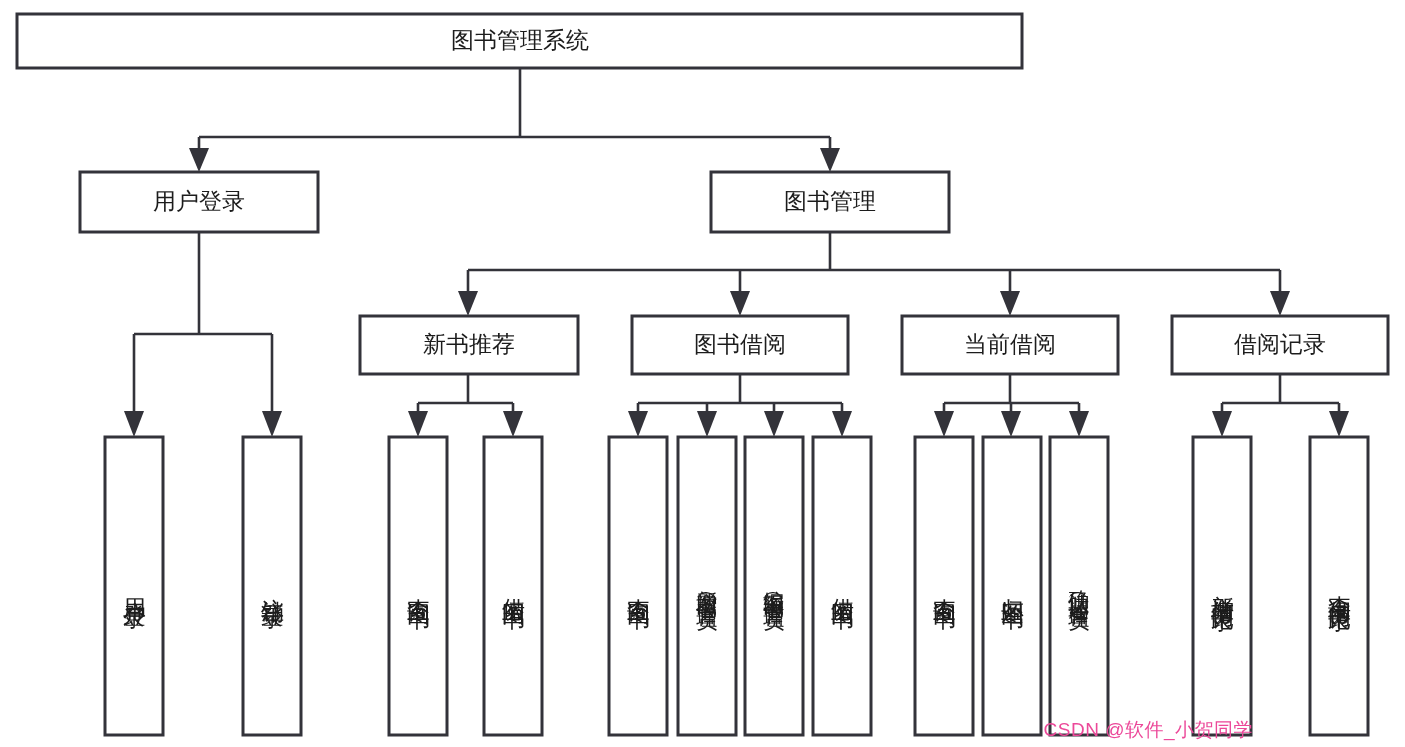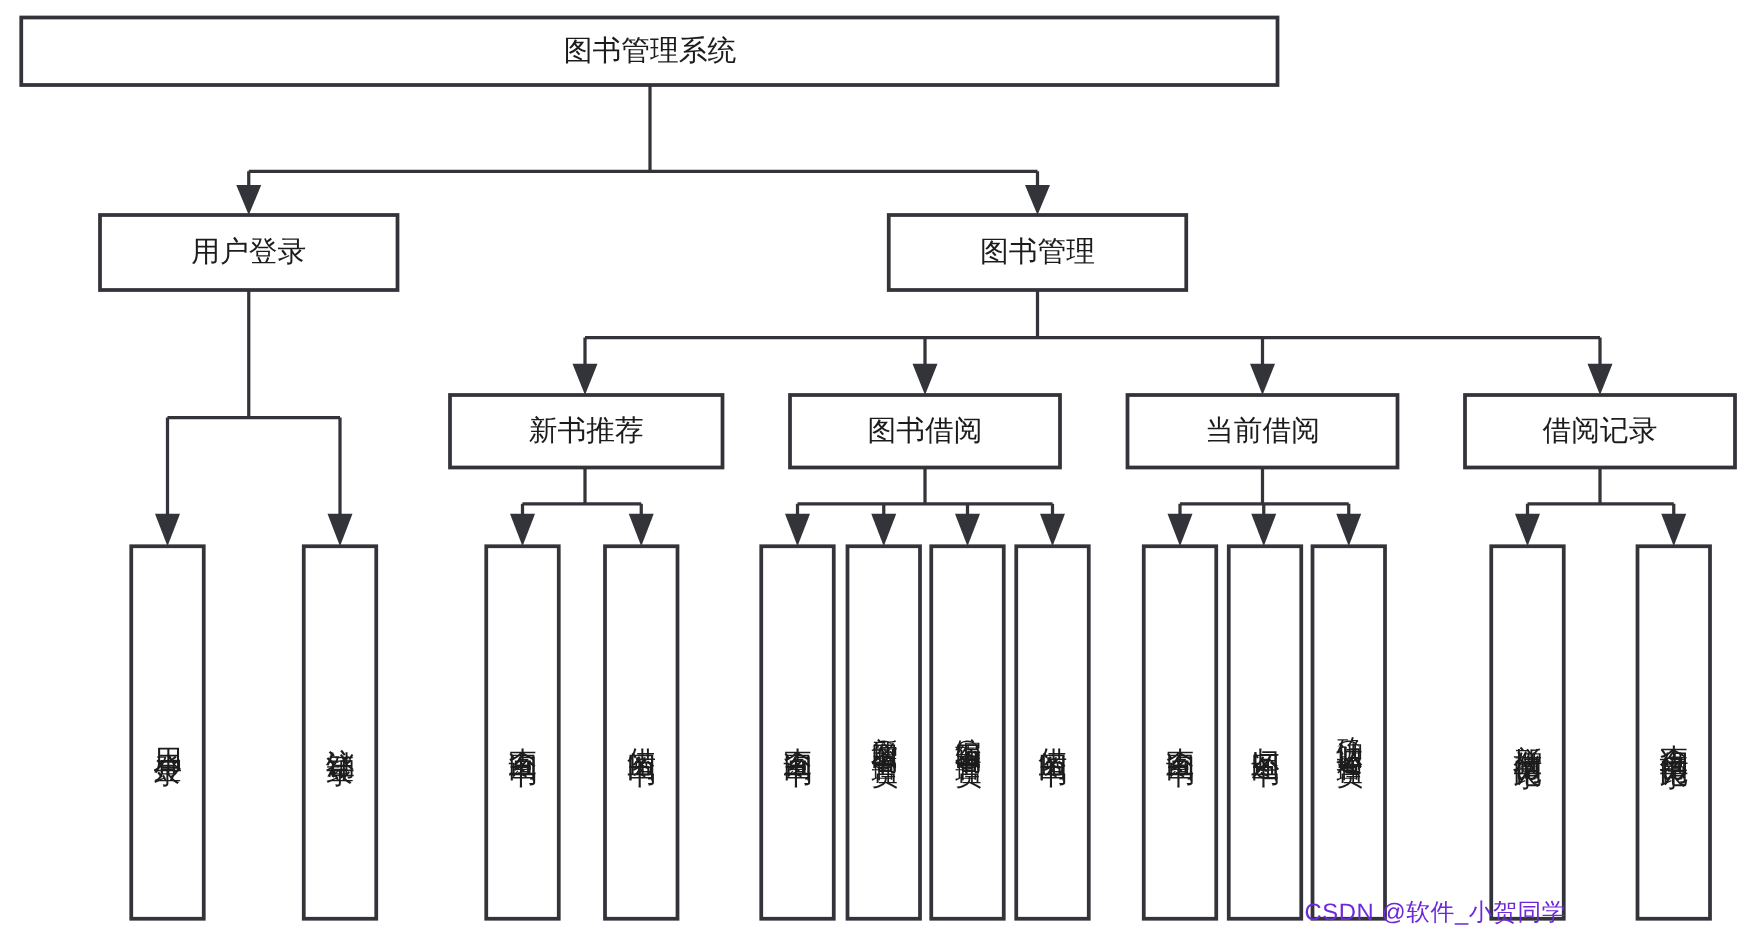--- a/index.html
+++ b/index.html
@@ -48,21 +48,21 @@
   .arrow-head {
     fill: #33333a;
     stroke: none;
   }
   #watermark {
     position: absolute;
     right: 8px;
     bottom: 4px;
     font-family: "Liberation Sans", "DejaVu Sans", sans-serif;
     font-size: 19px;
-    color: #6d28d9;
+    color: #ec4899;
     letter-spacing: 0.5px;
     white-space: nowrap;
     pointer-events: none;
   }
 </style>
 </head>
 <body>
 
 <div id="diagram-root">
 

